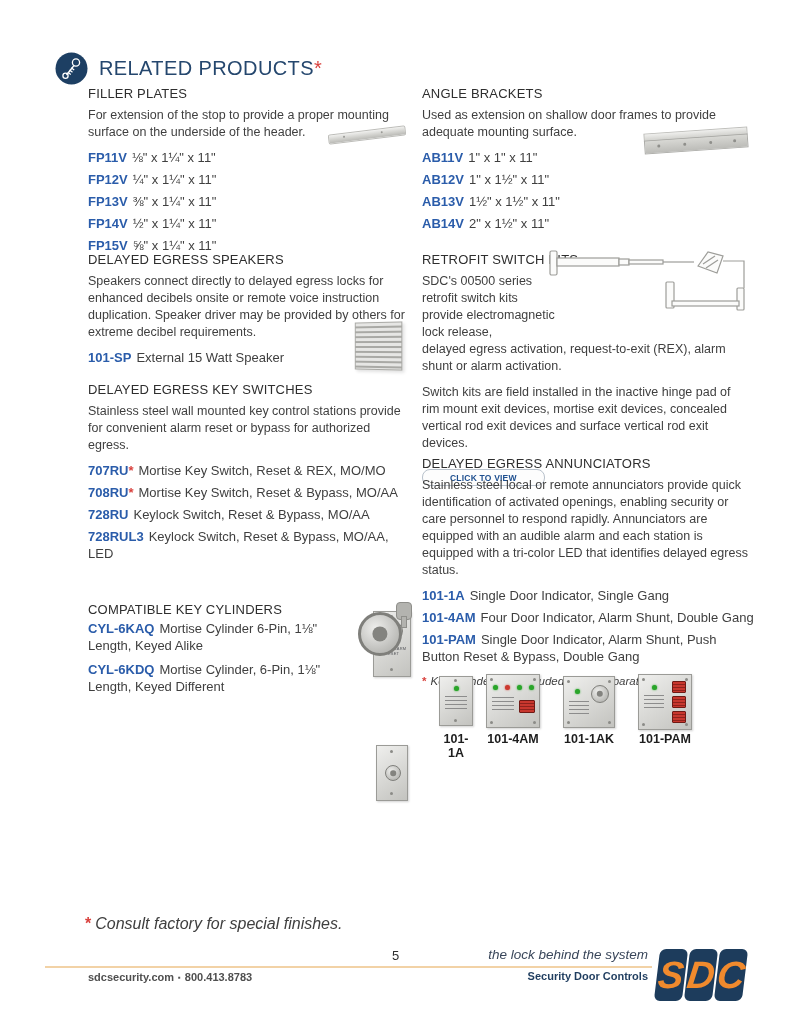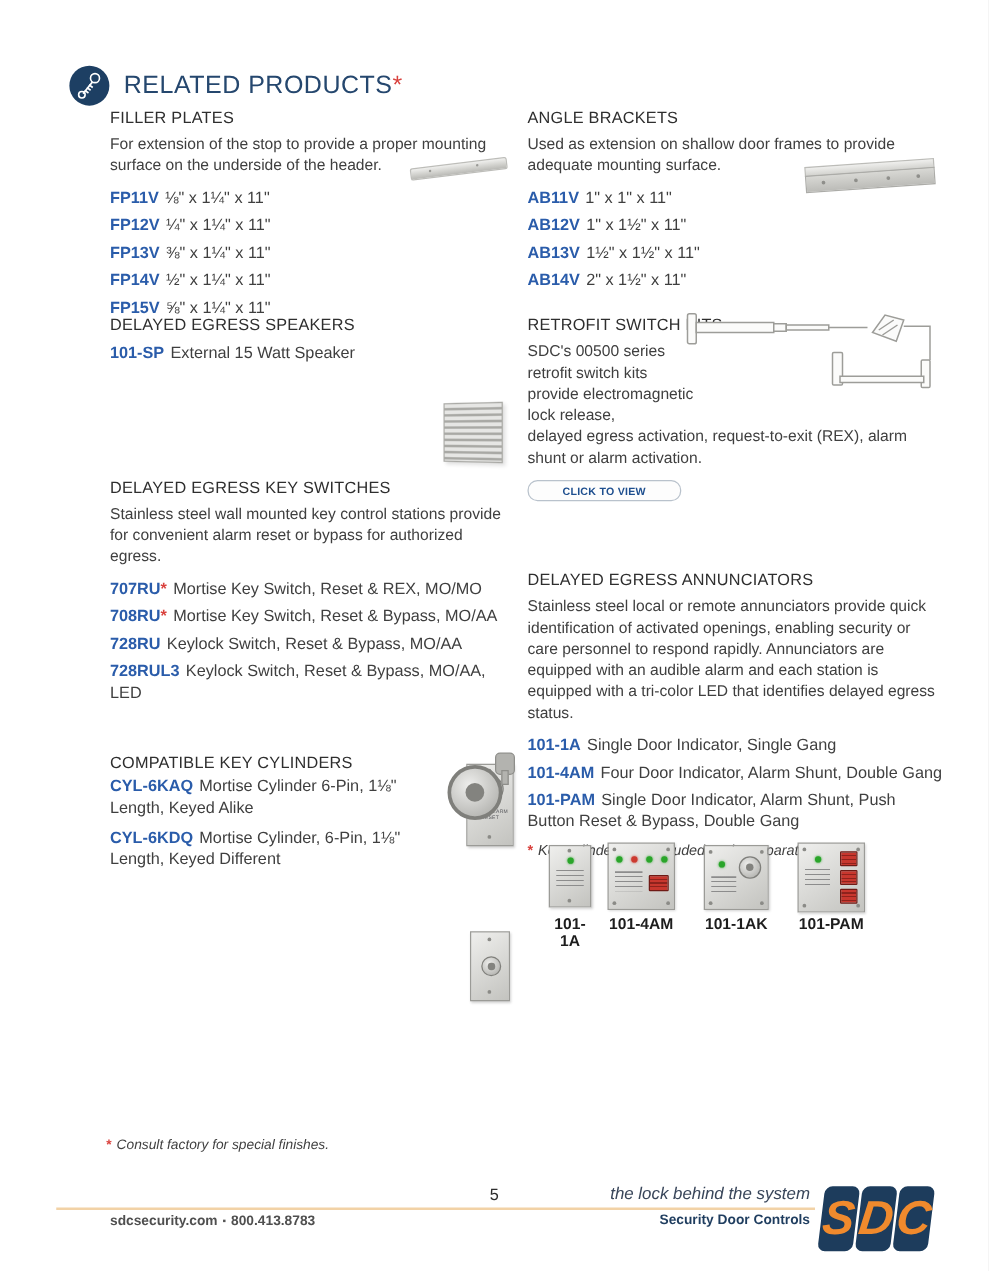--- a/index.html
+++ b/index.html
@@ -54,21 +54,21 @@
   .narrow { display:block; width:138px; }
   .click-btn { display:inline-block; margin-top:9px; padding:3px 27px 2px;
     border:1px solid #b9c2cc; border-radius:8px; background:#fdfdfd;
     font-size:8.5px; font-weight:bold; color:#1e4f8f; letter-spacing:.2px; cursor:pointer; }
   
   .gallery { position:absolute; left:428px; top:672px; width:300px; height:80px; }
   .gfig { position:absolute; top:0; }
   .glabel { position:absolute; top:60px; left:0; width:100%; text-align:center;
     font-size:12.5px; font-weight:bold; color:#1d1d1d; }
   
-  .consult { position:absolute; left:85px; top:899px; font-size:11px; font-style:italic; color:#3f3f3f; }
+  .consult { position:absolute; left:85px; top:899px; font-size:16px; font-style:italic; color:#3f3f3f; }
   .consult .fstar { font-style:normal; margin-right:4px; }
   .pagenum { position:absolute; left:0; top:948px; width:791px; text-align:center; font-size:13px; color:#2e2e2e; }
   .rule { position:absolute; left:45px; top:966px; width:607px; height:2px; background:#f2d2a6; }
   .foot-left { position:absolute; left:88px; top:971px; font-size:11px; font-weight:bold; color:#4f4f4f; }
   .foot-left .sep { font-size:8px; color:#555; margin:0 4px; vertical-align:1px; }
   .tagline { position:absolute; right:143px; top:947px; font-size:13.5px; font-style:italic; color:#39465a; }
   .company { position:absolute; right:143px; top:970px; font-size:11px; font-weight:bold; color:#1f3d5f; }
   .logo { position:absolute; left:655px; top:949px; }
   .logo .tile { display:inline-block; width:28px; height:52px; margin-left:2px;
     background:#1d3c5c; border-radius:6px; transform:skewX(-7deg);
@@ -119,20 +119,21 @@
           <i style="left:12px;"></i>
           <i style="left:38px;"></i>
           <i style="left:64px;"></i>
           <i style="left:88px;"></i>
         </div>
     </div>
   </div>
 
   <div class="sec" style="left:88px; top:252px; width:322px;">
     <h3>DELAYED EGRESS SPEAKERS</h3>
+    <p class="desc">Speakers connect directly to delayed egress locks for enhanced decibels onsite or remote voice instruction duplication. Speaker driver may be provided by others for extreme decibel requirements.</p>
     <p class="prod"><span class="code">101-SP</span><span class="pdesc">External 15 Watt Speaker</span></p>
     <div class="img-abs speaker" style="left:266px; top:70px;"></div>
   </div>
 
   <div class="sec" style="left:422px; top:252px; width:326px;">
     <svg class="retrofit-svg" width="204" height="68" viewBox="0 0 204 68">
       <g stroke="#9d9d99" stroke-width="1.2" fill="#fbfbfa">
         <rect x="2" y="5" width="7" height="24" rx="1.5"></rect>
         <rect x="9" y="12" width="62" height="8"></rect>
         <rect x="71" y="13" width="10" height="6"></rect>
@@ -141,20 +142,21 @@
         <path d="M150 20 L160 6 L175 10 L169 27 Z"></path>
         <path d="M155 18 l12 -8 M158 22 l12 -8" fill="none"></path>
         <path d="M175 15 H196 V42" fill="none"></path>
         <rect x="118" y="36" width="8" height="26" rx="1"></rect>
         <rect x="189" y="42" width="7" height="22" rx="1"></rect>
         <rect x="124" y="55" width="67" height="5"></rect>
       </g>
     </svg>
     <h3>RETROFIT SWITCH KITS</h3>
     <p class="desc" style="margin-bottom:0;"><span class="narrow">SDC's 00500 series retrofit switch kits provide electromagnetic lock release,</span><span>delayed egress activation, request-to-exit (REX), alarm shunt or alarm activation.</span></p>
+    <p class="desc" style="margin-top:9px;">Switch kits are field installed in the inactive hinge pad of rim mount exit devices, mortise exit devices, concealed vertical rod exit devices and surface vertical rod exit devices.</p>
     <span class="click-btn">CLICK TO VIEW</span>
   </div>
 
   <div class="sec" style="left:88px; top:382px; width:322px;">
     <h3>DELAYED EGRESS KEY SWITCHES</h3>
     <p class="desc">Stainless steel wall mounted key control stations provide for convenient alarm reset or bypass for authorized egress.</p>
     <p class="prod"><span class="code"><span>707RU</span><span class="star">*</span></span><span class="pdesc">Mortise Key Switch, Reset &amp; REX, MO/MO</span></p>
     <p class="prod"><span class="code"><span>708RU</span><span class="star">*</span></span><span class="pdesc">Mortise Key Switch, Reset &amp; Bypass, MO/AA</span></p>
     <p class="prod"><span class="code">728RU</span><span class="pdesc">Keylock Switch, Reset &amp; Bypass, MO/AA</span></p>
     <p class="prod"><span class="code">728RUL3</span><span class="pdesc">Keylock Switch, Reset &amp; Bypass, MO/AA, LED</span></p>

